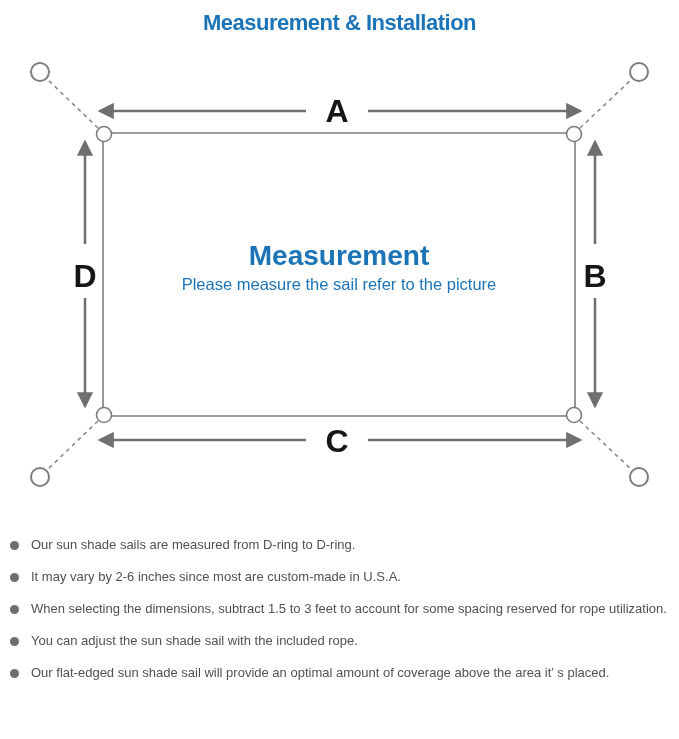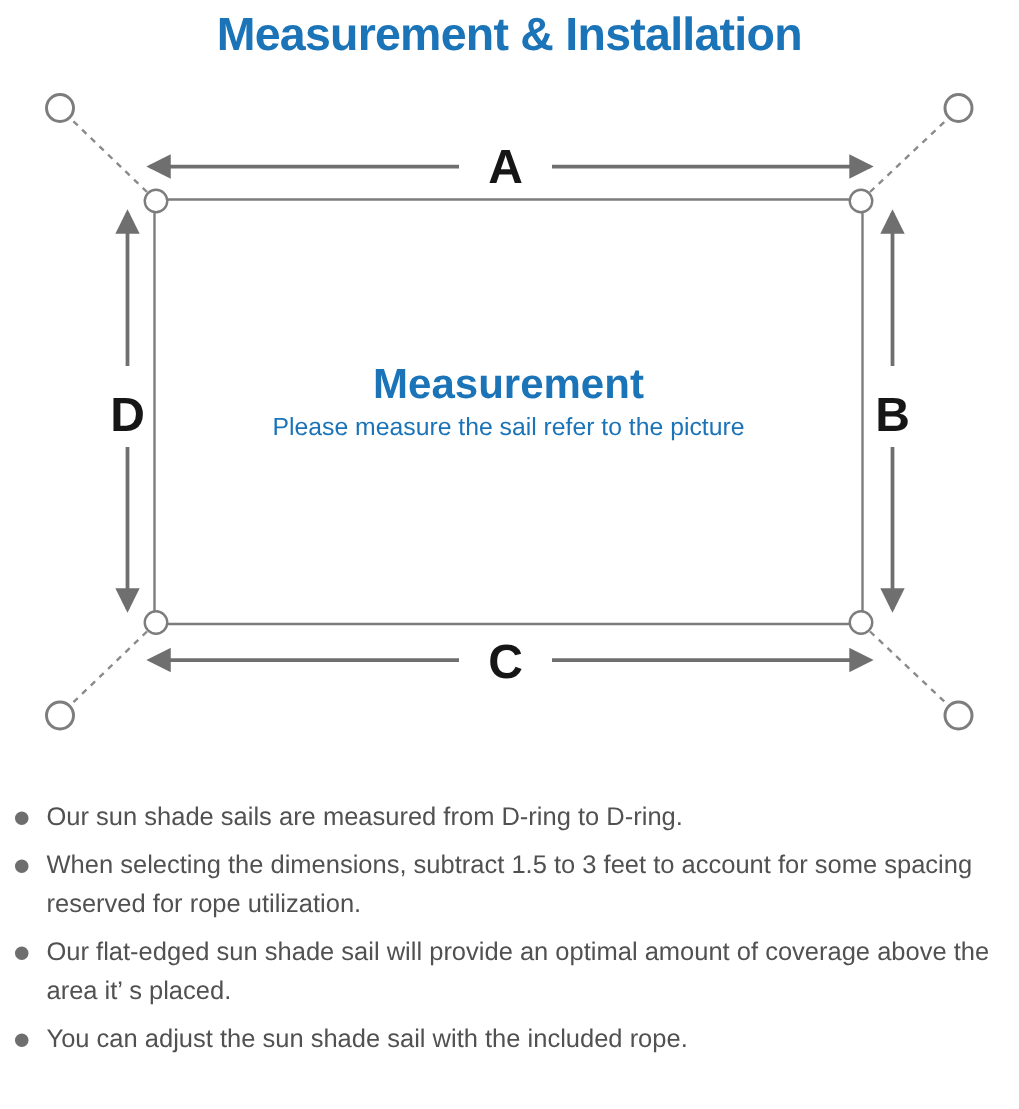--- a/index.html
+++ b/index.html
@@ -13,21 +13,21 @@
     width: 679px;
     height: 739px;
     background: #ffffff;
     overflow: hidden;
   }
   .page-title {
     margin: 0;
     padding-top: 4px;
     height: 40px;
     text-align: center;
-    font-size: 31px;
+    font-size: 22px;
     font-weight: bold;
     letter-spacing: -0.5px;
     color: #1b74b8;
     line-height: 38px;
   }
   .diagram-wrap {
     width: 679px;
     height: 460px;
   }
   svg text.dim-label {
@@ -50,21 +50,21 @@
   .notes {
     list-style: none;
     margin: 28px 0 0 0;
     padding: 0 10px 0 8px;
   }
   .notes li {
     display: flex;
     align-items: flex-start;
     margin-bottom: 6px;
     color: #515151;
-    font-size: 17px;
+    font-size: 13px;
     line-height: 26px;
   }
   .bullet {
     width: 9px;
     height: 9px;
     border-radius: 50%;
     background: #6e6e6e;
     margin: 9px 12px 0 2px;
     flex-shrink: 0;
   }
@@ -135,25 +135,29 @@
     </svg>
   </div>
 
   <ul class="notes">
     <li>
       <span class="bullet"></span>
       <span class="note-text">Our sun shade sails are measured from D-ring to D-ring.</span>
     </li>
     <li>
       <span class="bullet"></span>
+      <span class="note-text">It may vary by 2-6 inches since most are custom-made in U.S.A.</span>
+    </li>
+    <li>
+      <span class="bullet"></span>
       <span class="note-text">When selecting the dimensions, subtract 1.5 to 3 feet to account for some spacing reserved for rope utilization.</span>
     </li>
     <li>
       <span class="bullet"></span>
-      <span class="note-text">Our flat-edged sun shade sail will provide an optimal amount of coverage above the area it’ s placed.</span>
+      <span class="note-text">You can adjust the sun shade sail with the included rope.</span>
     </li>
     <li>
       <span class="bullet"></span>
-      <span class="note-text">You can adjust the sun shade sail with the included rope.</span>
+      <span class="note-text">Our flat-edged sun shade sail will provide an optimal amount of coverage above the area it’ s placed.</span>
     </li>
   </ul>
 
 </div>
 
 </body></html>

